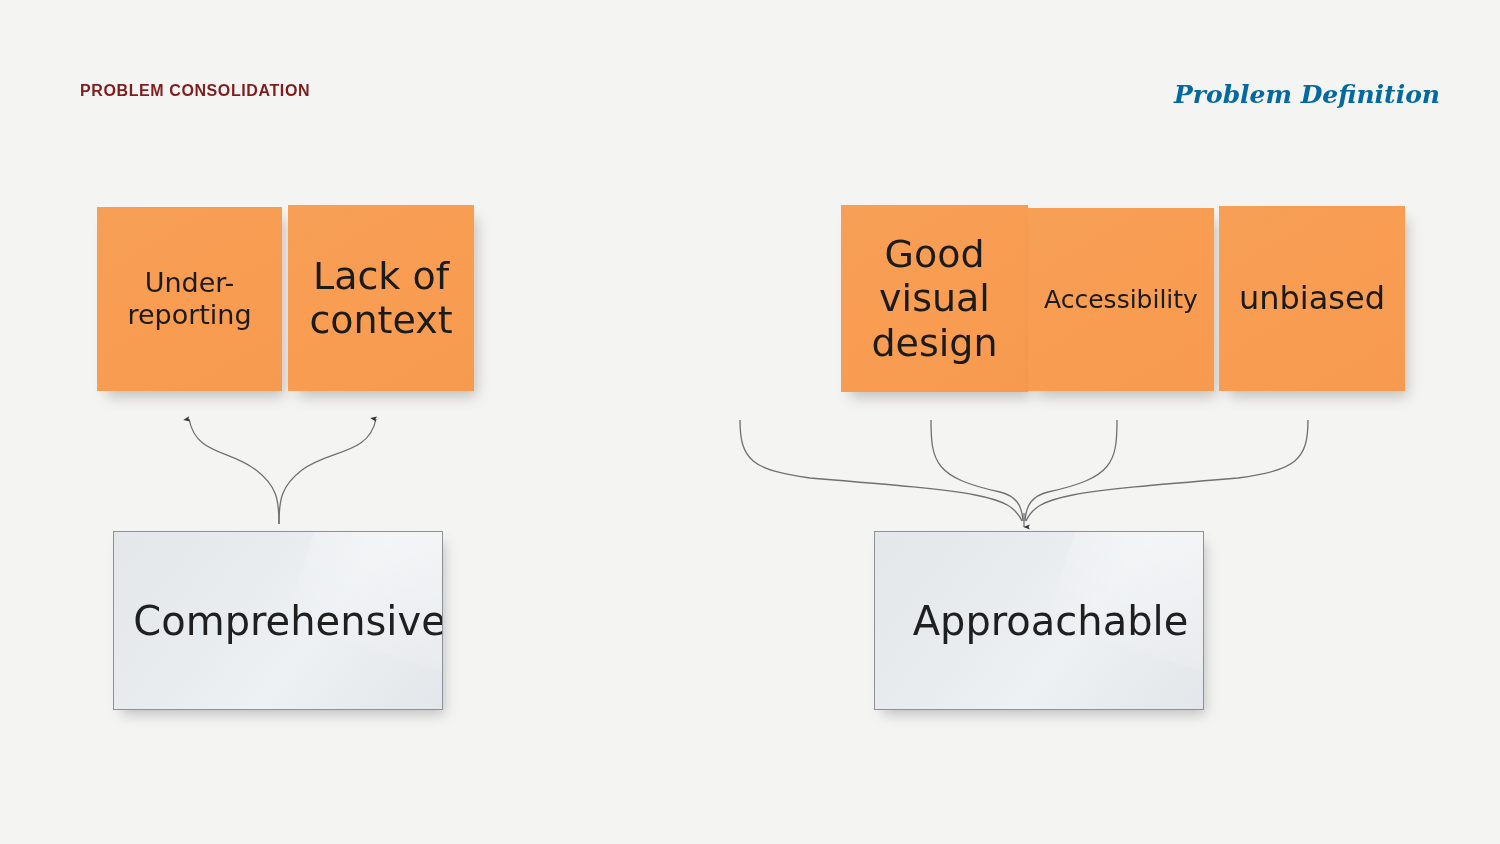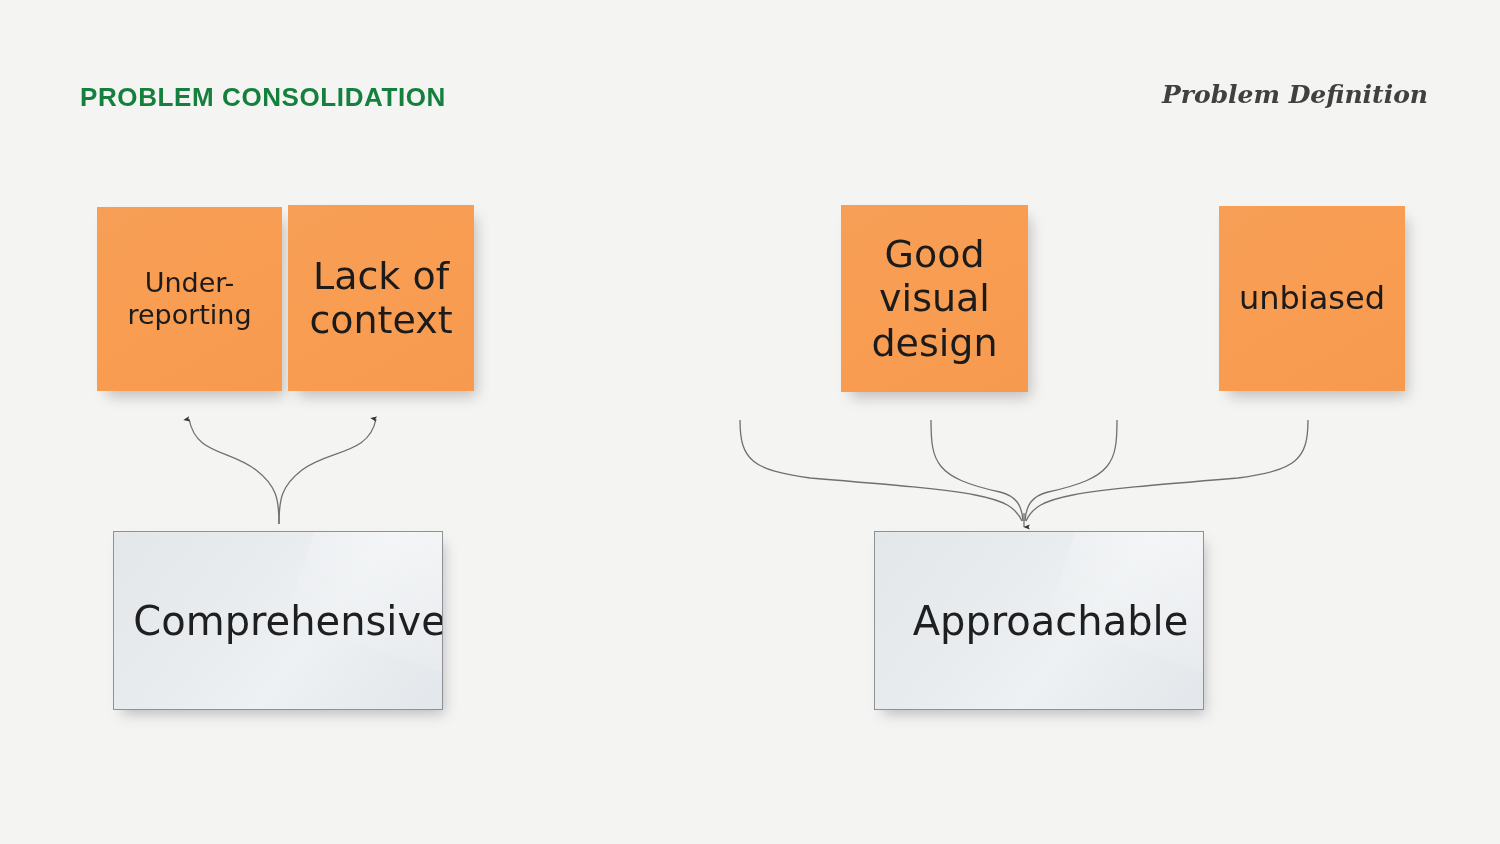--- a/index.html
+++ b/index.html
@@ -19,35 +19,35 @@
     overflow: hidden;
   }
 
   
   #slide-title {
     position: absolute;
     left: 80px;
     top: 82px;
     font-family: "Liberation Sans", sans-serif;
     font-weight: bold;
-    font-size: 26px;
+    font-size: 16px;
     letter-spacing: 0.6px;
-    color: #15803d;
+    color: #7f1d1d;
     white-space: nowrap;
     text-align: center;
   }
   #section-label {
     position: absolute;
-    right: 72px;
+    right: 60px;
     top: 80px;
     font-family: "DejaVu Serif", "Liberation Serif", serif;
     font-weight: bold;
     font-style: italic;
     font-size: 25px;
-    color: #404040;
+    color: #0369a1;
     white-space: nowrap;
   }
 
   
   .sticky {
     position: absolute;
     display: flex;
     align-items: center;
     justify-content: center;
     text-align: center;
@@ -132,20 +132,23 @@
 
   <div class="concept-box" style="left:113px; top:531px; width:330px; height:179px;">
     <span class="box-text">Comprehensive</span>
   </div>
 
 
   <div class="sticky" style="left:841px; top:205px; width:187px; height:187px; font-size:38px;justify-content:flex-end;">
     <span class="note-text">Good visual design</span>
   </div>
 
+  <div class="sticky" style="left:1028px; top:208px; width:186px; height:183px; font-size:25px;">
+    <span class="note-text">Accessibility</span>
+  </div>
 
   <div class="sticky" style="left:1219px; top:206px; width:186px; height:185px; font-size:32px;">
     <span class="note-text">unbiased</span>
   </div>
 
   <div class="concept-box" style="left:858px; top:531px; width:330px; height:179px;margin-left:16px;">
     <span class="box-text">Approachable</span>
   </div>
 
   <svg id="connectors" viewBox="0 0 1500 844">

